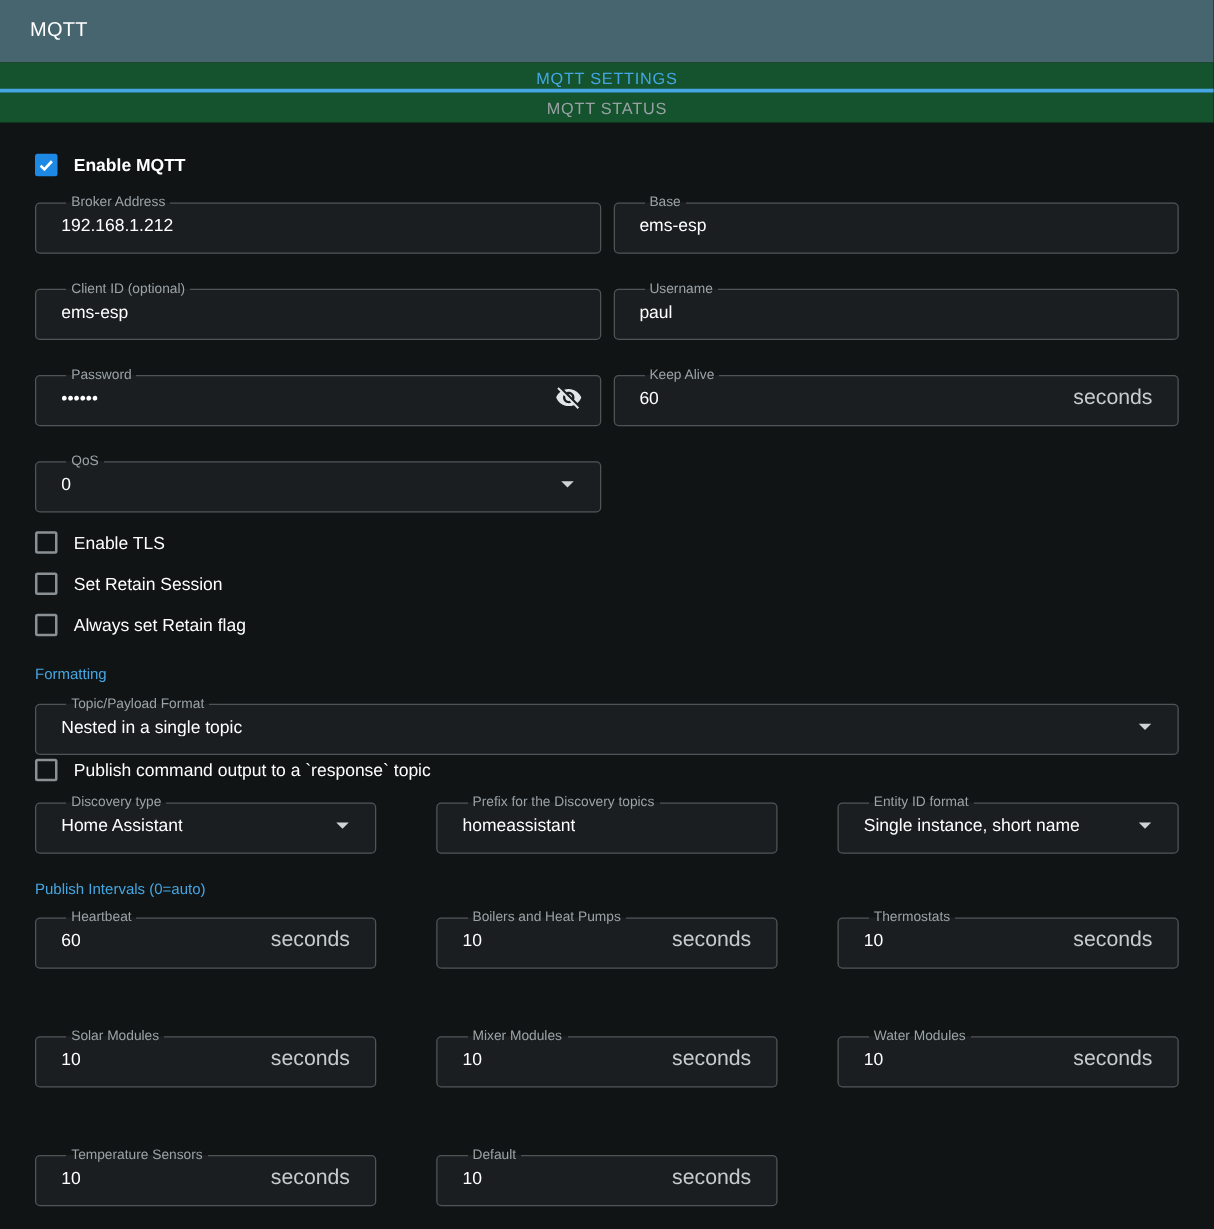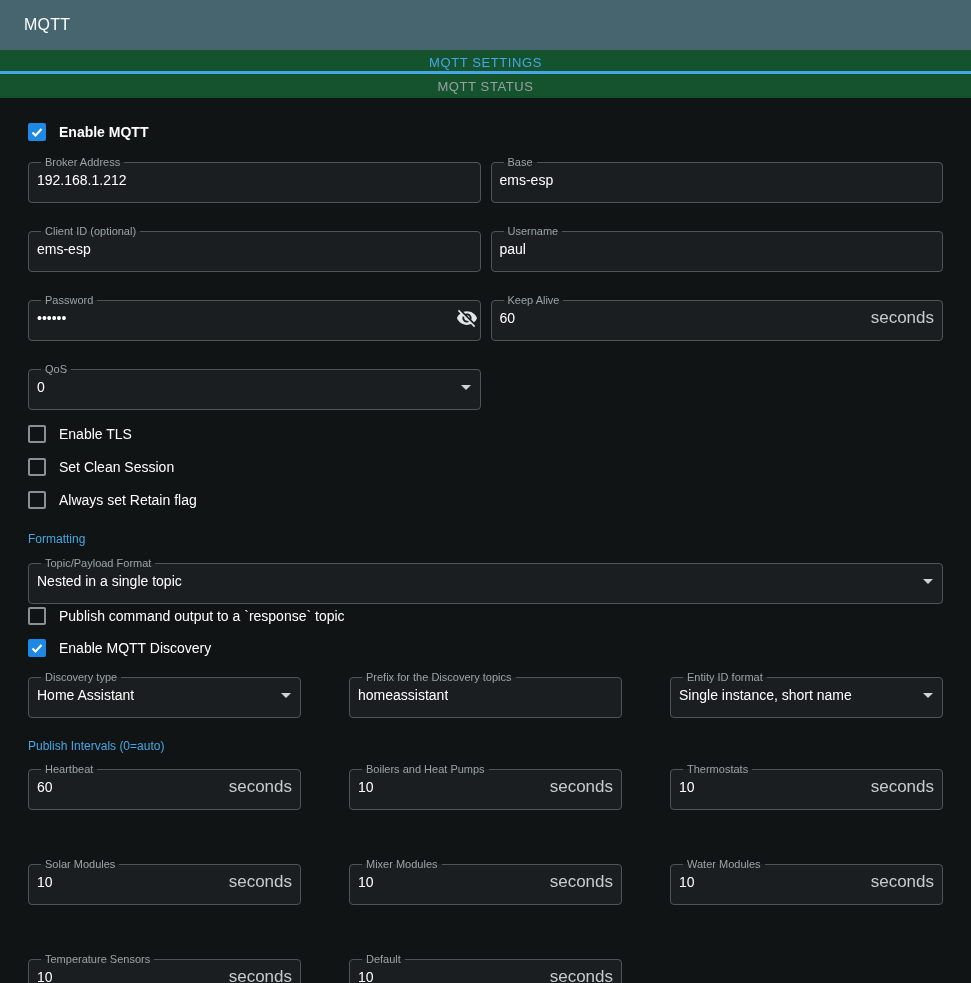--- a/index.html
+++ b/index.html
@@ -45,21 +45,21 @@
     display: flex; align-items: center; justify-content: center;
     background: transparent;
   }
   .cb.checked { background: var(--checkbox, #1e88e5); border-color: var(--checkbox, #1e88e5); }
   .cb svg { display: block; }
   .row-enable { margin-bottom: 12px; font-weight: bold; }
   .cb-stack { margin-top: 12px; }
   .cb-stack .cb-row { margin-bottom: 9px; }
   
   fieldset.tf {
-    margin: 0; padding: 0 8px 10px;
+    margin: 0; padding: 0 20px 10px;
     border: 1px solid #4e5457; border-radius: 4px;
     background: #1a1e20; min-width: 0;
   }
   .tf legend {
     font-size: 11px; line-height: 12px; font-weight: 400;
     color: #9ba3a7; padding: 0 4px; margin-left: 4px;
     white-space: nowrap;
   }
   .tf-inner {
     height: 24px; display: flex; align-items: center;
@@ -168,21 +168,21 @@
     </fieldset>
   </div>
 
   <div class="cb-stack">
     <label class="cb-row">
       <span class="cb"></span>
       <span>Enable TLS</span>
     </label>
     <label class="cb-row">
       <span class="cb"></span>
-      <span>Set Clean Session</span>
+      <span>Set Retain Session</span>
     </label>
     <label class="cb-row">
       <span class="cb"></span>
       <span>Always set Retain flag</span>
     </label>
   </div>
 
   <h2 class="section-title">Formatting</h2>
 
   <fieldset class="tf block-topic">
@@ -195,28 +195,20 @@
           </svg>
       </span>
     </div>
   </fieldset>
 
   <label class="cb-row row-publish">
     <span class="cb"></span>
     <span>Publish command output to a `response` topic</span>
   </label>
 
-  <label class="cb-row row-discovery">
-    <span class="cb checked">
-      <svg width="14" height="14" viewBox="0 0 14 14">
-          <path d="M2.5 7.5l3 3 6-6.5" stroke="#fff" stroke-width="2.2" fill="none"></path>
-        </svg>
-    </span>
-    <span>Enable MQTT Discovery</span>
-  </label>
 
   <div class="grid3">
     <fieldset class="tf">
       <legend>Discovery type</legend>
       <div class="tf-inner">
         <span class="tf-value">Home Assistant</span>
         <span class="icon-end">
           <svg width="24" height="24" viewBox="0 0 24 24" fill="#cfd3d5">
               <path d="M7 10l5 5 5-5z"></path>
             </svg>

